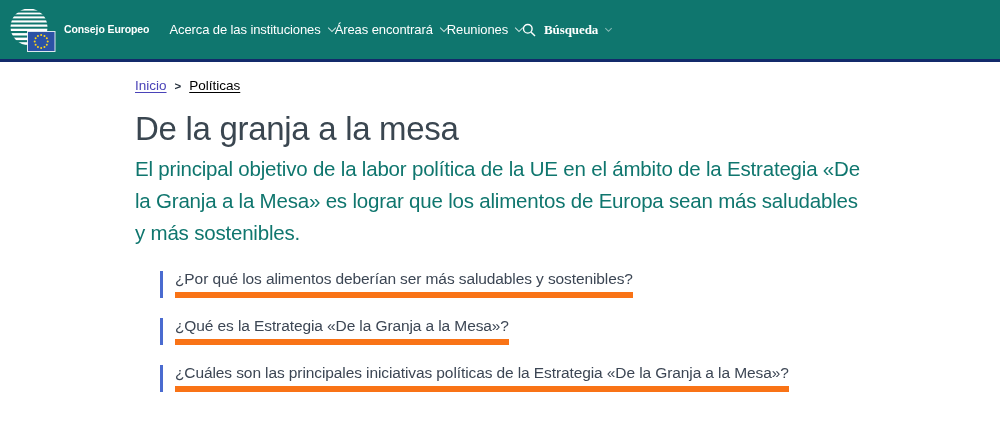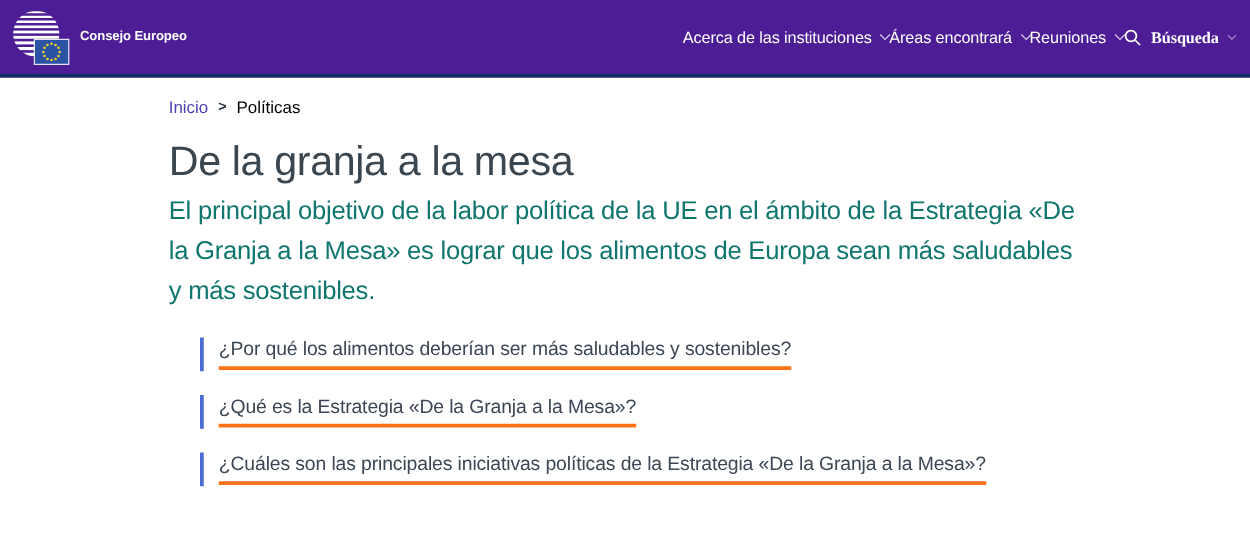--- a/index.html
+++ b/index.html
@@ -7,21 +7,21 @@
   body {
     font-family: "Liberation Sans", sans-serif;
     background: #ffffff;
     color: #3a4650;
     overflow: hidden;
   }
 
   
   .site-header {
     height: 62px;
-    background: #4c1d95;
+    background: #0f766e;
     border-bottom: 3px solid #132a6b;
     display: flex;
     align-items: center;
     padding: 0 12px 0 10px;
   }
   .brand {
     display: flex;
     align-items: center;
     cursor: pointer;
     flex: 0 0 auto;
@@ -32,21 +32,21 @@
     color: #ffffff;
     font-size: 10.5px;
     font-weight: 700;
     line-height: 1.45;
     letter-spacing: -0.1px;
     white-space: nowrap;
   }
   .main-nav {
     flex: 1;
     display: flex;
-    justify-content: flex-end;
+    justify-content: flex-start;
     align-items: center;
     margin-left: 20px;
     min-width: 0;
   }
   .nav-item {
     color: #ffffff;
     font-size: 13px;
     white-space: nowrap;
     cursor: pointer;
     display: flex;
@@ -73,21 +73,21 @@
   .content {
     width: 730px;
     margin-left: 135px;
   }
   .breadcrumb {
     margin-top: 16px;
     font-size: 13.5px;
     display: flex;
     align-items: center;
   }
-  .breadcrumb a { cursor: pointer; text-underline-offset: 2px; }
+  .breadcrumb a { cursor: pointer; text-decoration: underline; text-underline-offset: 2px; }
   .crumb-home { color: #4a43b8; }
   .crumb-current { color: #000000; }
   .crumb-sep {
     color: #25303c;
     font-weight: 700;
     font-size: 11.5px;
     margin: 0 8px;
   }
   .page-title {
     margin-top: 17px;
@@ -131,21 +131,21 @@
     width: 3px;
     height: 27px;
     background: #4a6bd0;
     margin-right: 12px;
     flex: 0 0 auto;
   }
   .toc-link {
     font-size: 15.5px;
     color: #3c4654;
     text-decoration: none;
-    border-bottom: 3px solid #f97316;
+    border-bottom: 6px solid #f97316;
     padding-bottom: 4px;
     cursor: pointer;
     letter-spacing: -0.1px;
   }
 </style>
 </head>
 <body>
 
 <header class="site-header">
   <div class="brand">

